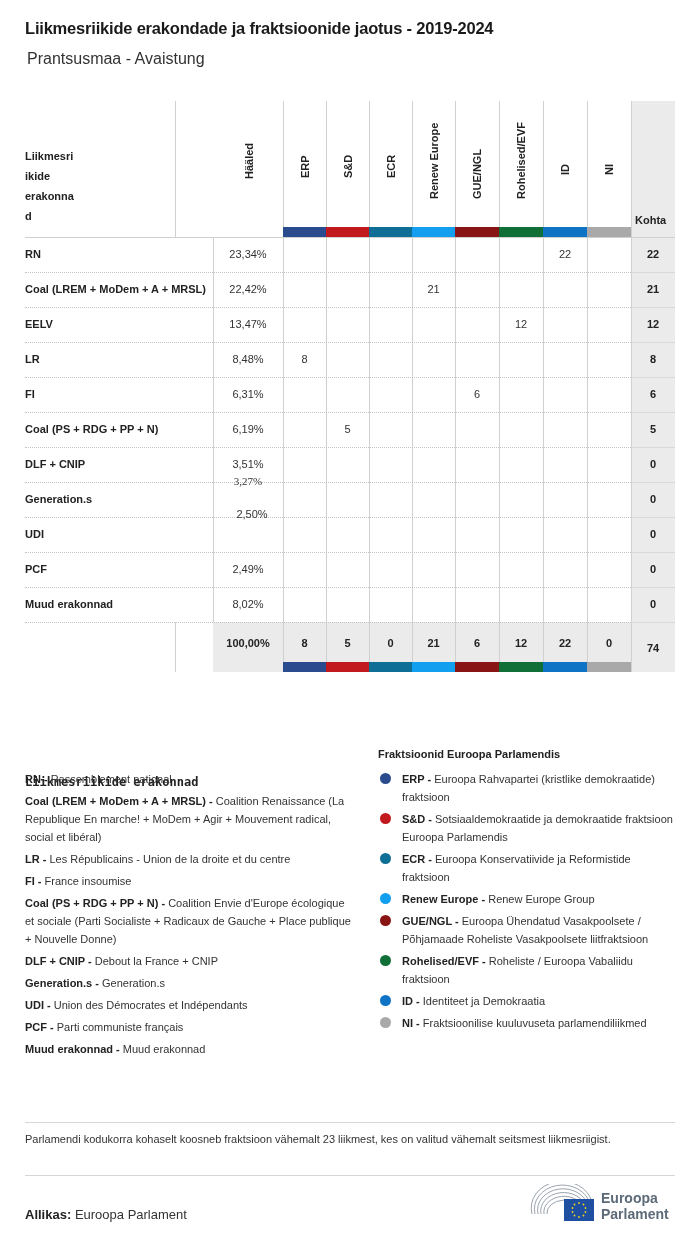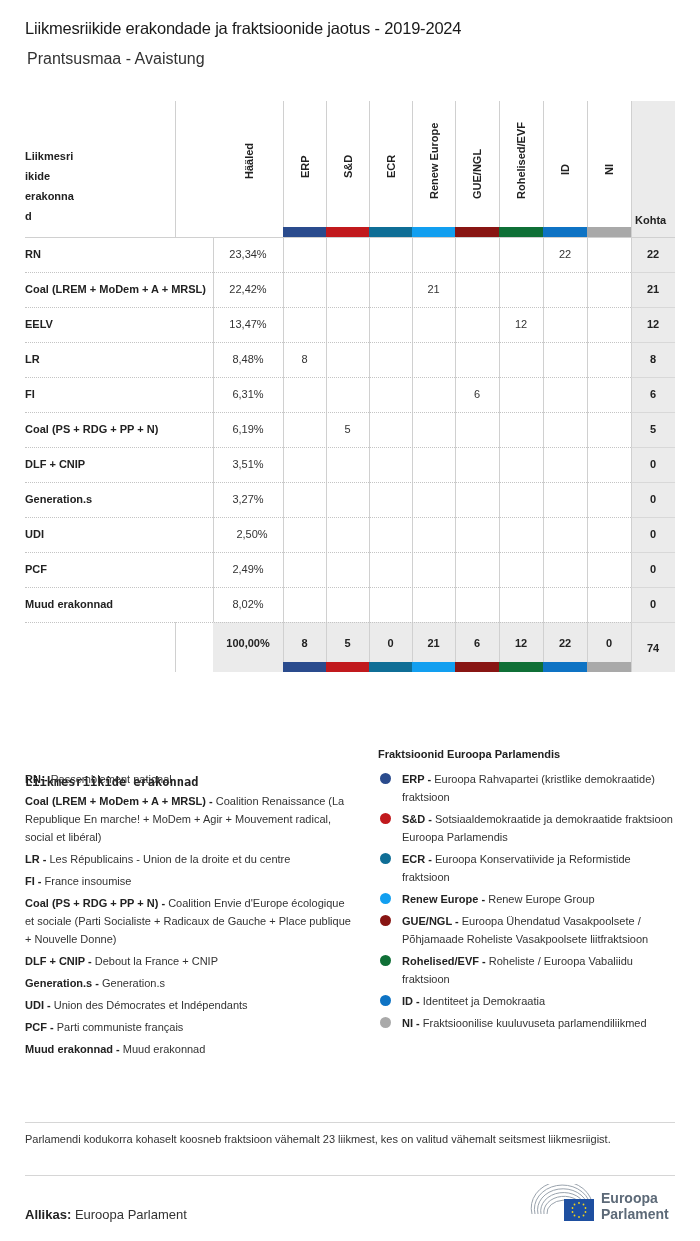--- a/index.html
+++ b/index.html
@@ -1,17 +1,17 @@
 <!DOCTYPE html>
 <html><head>
 <meta charset="utf-8">
 <style>
   * { box-sizing: border-box; margin: 0; padding: 0; }
   body { width: 700px; height: 1241px; background: #ffffff; font-family: "Liberation Sans", sans-serif; color: #222; position: relative; overflow: hidden; }
-  .title { position: absolute; left: 25px; top: 19px; font-size: 16.5px; font-weight: normal; color: #1a1a1a; letter-spacing: -0.2px; }
+  .title { position: absolute; left: 25px; top: 19px; font-size: 16.5px; font-weight: bold; color: #1a1a1a; letter-spacing: -0.2px; }
   .subtitle { position: absolute; left: 27px; top: 50px; font-size: 16px; color: #333; }
 
   
   .tbl { position: absolute; left: 0; top: 0; width: 648px; height: 700px; }
   .vline { position: absolute; width: 1px; background: #d0d0d0; }
   .hline-solid { position: absolute; height: 1px; background: #d0d0d0; }
   .hline-dot { position: absolute; height: 0; border-top: 1px dotted #c4c4c4; }
   .kohta-bg { position: absolute; left: 631px; top: 101px; width: 44px; height: 571px; background: #ebebeb; }
   .total-bg { position: absolute; left: 213px; top: 622px; width: 418px; height: 50px; background: #ebebeb; }
   .head-party { position: absolute; left: 25px; top: 146px; width: 60px; font-size: 11px; font-weight: bold; line-height: 20px; color: #222; word-break: break-all; }
@@ -128,26 +128,26 @@
     <div class="cell" style="left:326px;width:43px;top:423px;">5</div>
     <div class="cell bold" style="left:631px;width:44px;top:423px;">5</div>
     <div class="hline-dot" style="left:25px;top:447px;width:606px;"></div>
     <div class="hline-solid" style="left:631px;top:447px;width:44px;background:#d8d8d8;"></div>
     <div class="row-label" style="top:458px;">DLF + CNIP</div>
     <div class="cell" style="left:213px;width:70px;top:458px;">3,51%</div>
     <div class="cell bold" style="left:631px;width:44px;top:458px;">0</div>
     <div class="hline-dot" style="left:25px;top:482px;width:606px;"></div>
     <div class="hline-solid" style="left:631px;top:482px;width:44px;background:#d8d8d8;"></div>
     <div class="row-label" style="top:493px;">Generation.s</div>
-    <div class="cell" style="left:213px;width:70px;top:493px;">3,27%</div>
+    <div class="cell" style="left:213px;width:70px;top:475px;font-family:Liberation Serif, serif;">3,27%</div>
     <div class="cell bold" style="left:631px;width:44px;top:493px;">0</div>
     <div class="hline-dot" style="left:25px;top:517px;width:606px;"></div>
     <div class="hline-solid" style="left:631px;top:517px;width:44px;background:#d8d8d8;"></div>
     <div class="row-label" style="top:528px;">UDI</div>
-    <div class="cell" style="left:213px;width:70px;top:528px;padding-left:8px;">2,50%</div>
+    <div class="cell" style="left:213px;width:70px;top:508px;padding-left:8px;">2,50%</div>
     <div class="cell bold" style="left:631px;width:44px;top:528px;">0</div>
     <div class="hline-dot" style="left:25px;top:552px;width:606px;"></div>
     <div class="hline-solid" style="left:631px;top:552px;width:44px;background:#d8d8d8;"></div>
     <div class="row-label" style="top:563px;">PCF</div>
     <div class="cell" style="left:213px;width:70px;top:563px;">2,49%</div>
     <div class="cell bold" style="left:631px;width:44px;top:563px;">0</div>
     <div class="hline-dot" style="left:25px;top:587px;width:606px;"></div>
     <div class="hline-solid" style="left:631px;top:587px;width:44px;background:#d8d8d8;"></div>
     <div class="row-label" style="top:598px;">Muud erakonnad</div>
     <div class="cell" style="left:213px;width:70px;top:598px;">8,02%</div>

